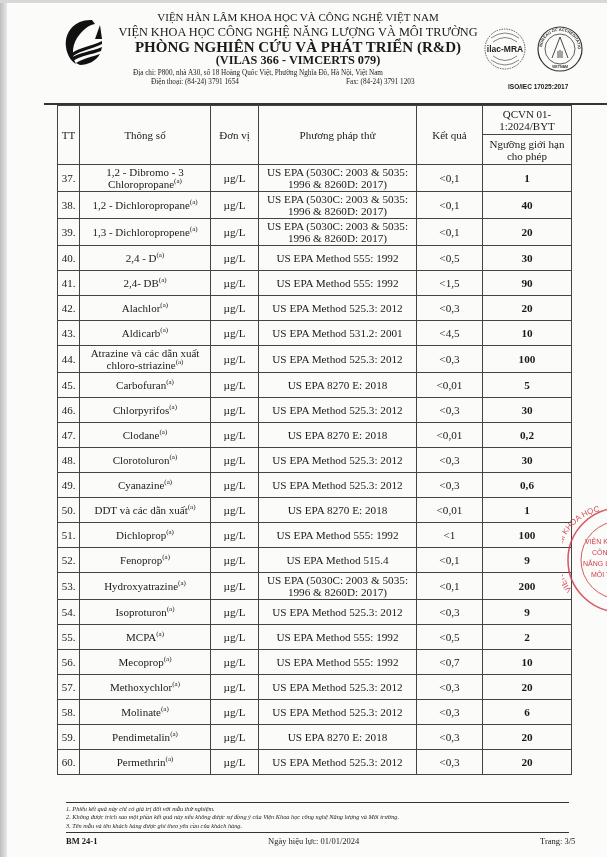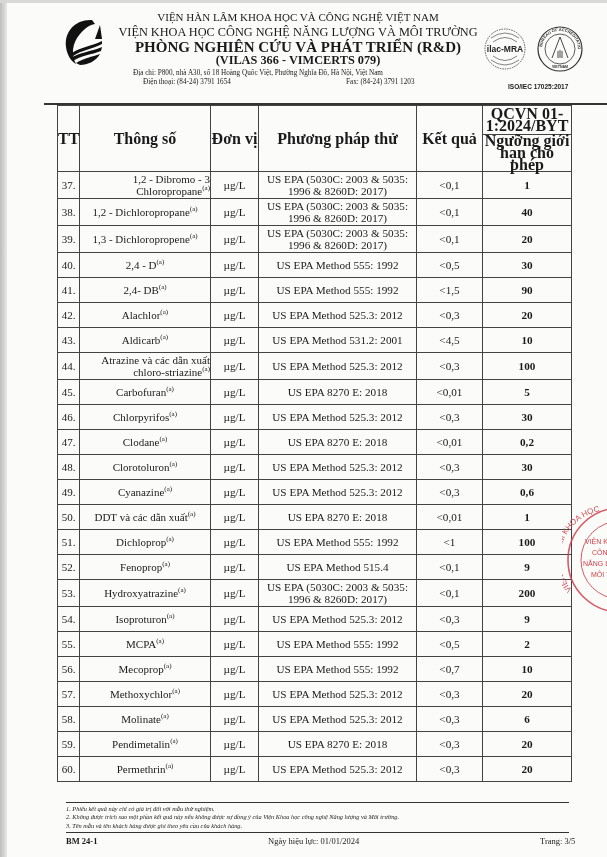--- a/index.html
+++ b/index.html
@@ -9,38 +9,38 @@
   }
   .edge-left { position:absolute; left:0; top:0; width:7px; height:857px; background:linear-gradient(to right,#bdbdbd,#e8e8e8); }
   .edge-top { position:absolute; left:0; top:0; width:607px; height:3px; background:#d8d8d8; }
   .logo { position:absolute; left:62px; top:17px; width:44px; height:50px; }
   .hdr { position:absolute; left:108px; width:380px; text-align:center; white-space:nowrap; }
   .h1 { top:11px; font-size:11px; font-weight:normal; }
   .h2 { top:25px; font-size:12.3px; font-weight:normal; }
   .h3 { top:39px; font-size:15px; font-weight:bold; }
   .h4 { top:53px; font-size:12.3px; font-weight:bold; }
   .addr { position:absolute; left:133px; top:69px; font-size:7.2px; white-space:nowrap; }
-  .tel { position:absolute; left:143px; top:78px; font-size:7.2px; white-space:nowrap; }
+  .tel { position:absolute; left:151px; top:78px; font-size:7.2px; white-space:nowrap; }
   .fax { position:absolute; left:346px; top:78px; font-size:7.2px; white-space:nowrap; }
   .ilac { position:absolute; left:483px; top:24px; width:44px; height:50px; }
   .boa { position:absolute; left:536px; top:24px; width:48px; height:50px; }
   .iso { position:absolute; left:508px; top:83px; font-family:"Liberation Sans", sans-serif; font-size:6.5px; font-weight:bold; white-space:nowrap; }
   .topline { position:absolute; left:44px; top:103px; width:565px; height:2px; background:#333; }
 
   table.res {
     position:absolute; left:57px; top:105px; border-collapse:collapse;
     table-layout:fixed; width:514px; font-size:11.2px;
   }
   table.res td, table.res th { border:1px solid #444; padding:0; text-align:center; vertical-align:middle; line-height:12px; }
-  table.res th { font-weight:bold; font-size:16px; }
+  table.res th { font-weight:normal; font-size:11px; }
   .c-tt { width:22px; } .c-name { width:131px; } .c-unit { width:48px; }
   .c-meth { width:158px; } .c-res { width:66px; } .c-lim { width:89px; }
   td.tt { text-align:left; padding-left:1px; font-size:11px;margin-top:39px; }
   td.name { text-align:left; padding-left:5px; padding-top:2px; vertical-align:top; font-size:11px; line-height:11.5px; }
-  td.name.mid { vertical-align:middle; padding-top:0;text-align:right; }
+  td.name.mid { vertical-align:middle; padding-top:0; }
   td.lim { font-weight:bold; }
   sup { font-size:7px; vertical-align:super; line-height:0; }
   tr.hd1 th { height:28px; } tr.hd2 th { height:29px; }
   tr.r2 td { height:26px; } tr.r1 td { height:24px; }
 
   .stamp { position:absolute; left:562px; top:500px; width:70px; height:120px; }
   .footline { position:absolute; left:66px; top:802px; width:503px; height:1px; background:#333; }
   .notes { position:absolute; left:66px; top:805px; font-size:6.3px; font-style:italic; line-height:8.4px; white-space:nowrap; }
   .footline2 { position:absolute; left:66px; top:832px; width:503px; height:1px; background:#333; }
   .fcode { position:absolute; left:66px; top:836px; font-size:8.5px;font-weight:bold; }

